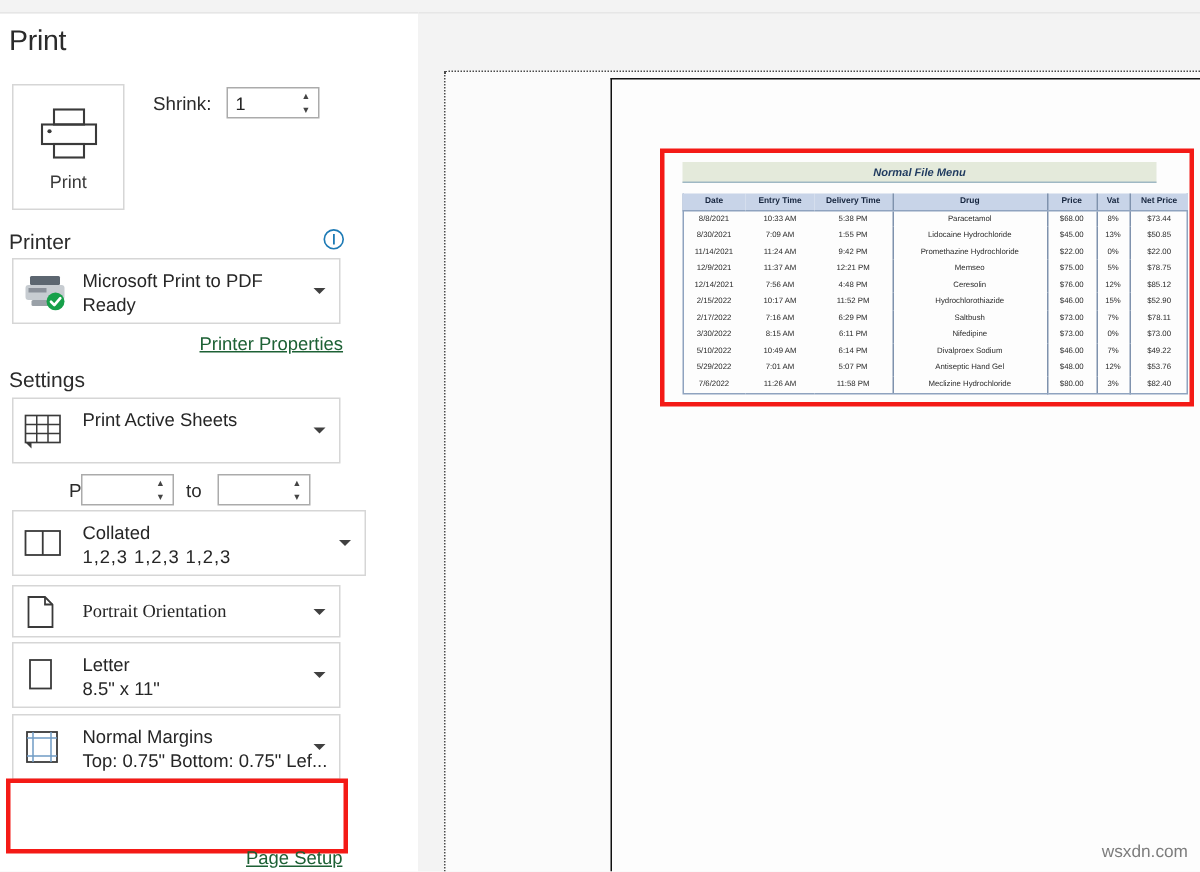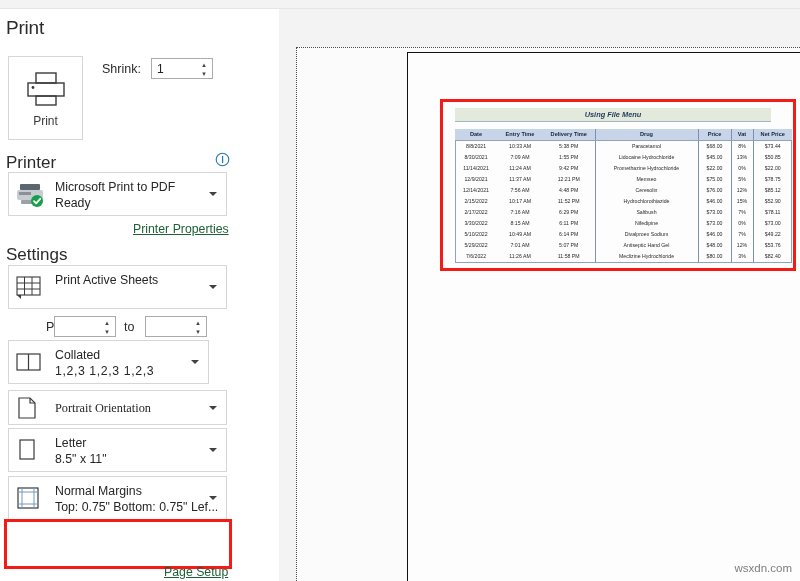--- a/index.html
+++ b/index.html
@@ -92,21 +92,21 @@
   .spin .up, .spin .dn {
     width: 12px; height: 9px;
     display: flex; align-items: center; justify-content: center;
     font-size: 7px; color: #444; line-height: 1;
     cursor: pointer;
   }
 
   
   .section-head {
     position: absolute;
-    font-size: 17px;
+    font-size: 14px;
     color: #2b2b2b;
   }
   #printer-head { left: 6px; top: 153px; }
   #settings-head { left: 6px; top: 245px; }
 
   .info-icon {
     position: absolute;
     left: 215px; top: 152px;
     width: 15px; height: 15px;
     cursor: pointer;
@@ -195,21 +195,21 @@
     width: 46px; height: 19px;
     border: 0; outline: 0; background: transparent;
     font-family: "Liberation Sans", sans-serif;
     font-size: 12px; color: #222; padding-left: 5px;
   }
   .to-label {
     position: absolute; left: 118px; top: 4px;
     font-size: 12.5px; color: #2b2b2b;
   }
 
-  #set-collate { top: 340px; width: 201px; height: 44px; }
+  #set-collate { top: 340px; width: 236px; height: 44px; }
   #set-collate .l1 { top: 7px; }
   #set-collate .l2 { top: 23px; letter-spacing: 0.6px; text-align: right; }
 
   #set-orient  { top: 390px; width: 219px; height: 35px; }
   #set-paper   { top: 428px; width: 219px; height: 44px; }
   #set-paper .l1 { top: 7px; }
   #set-paper .l2 { top: 23px; }
 
   #set-margins { top: 476px; width: 219px; height: 44px; }
   #set-margins .l1 { top: 7px; }
@@ -495,21 +495,21 @@
 
   <div id="preview-pane">
     <div id="preview-topbar"></div>
     <div id="dotted-frame"></div>
     <div id="paper"></div>
   </div>
 
   <div id="table-red"></div>
 
   <div id="sheet">
-    <div class="sheet-title">Using File Menu</div>
+    <div class="sheet-title">Normal File Menu</div>
     <div id="sheet-left-rule"></div>
     <div id="sheet-right-rule"></div>
     <table class="preview-table">
       <thead>
         <tr>
           <th class="c-date">Date</th>
           <th class="c-entry">Entry Time</th>
           <th class="c-deliv">Delivery Time</th>
           <th class="c-drug">Drug</th>
           <th class="c-price">Price</th>

